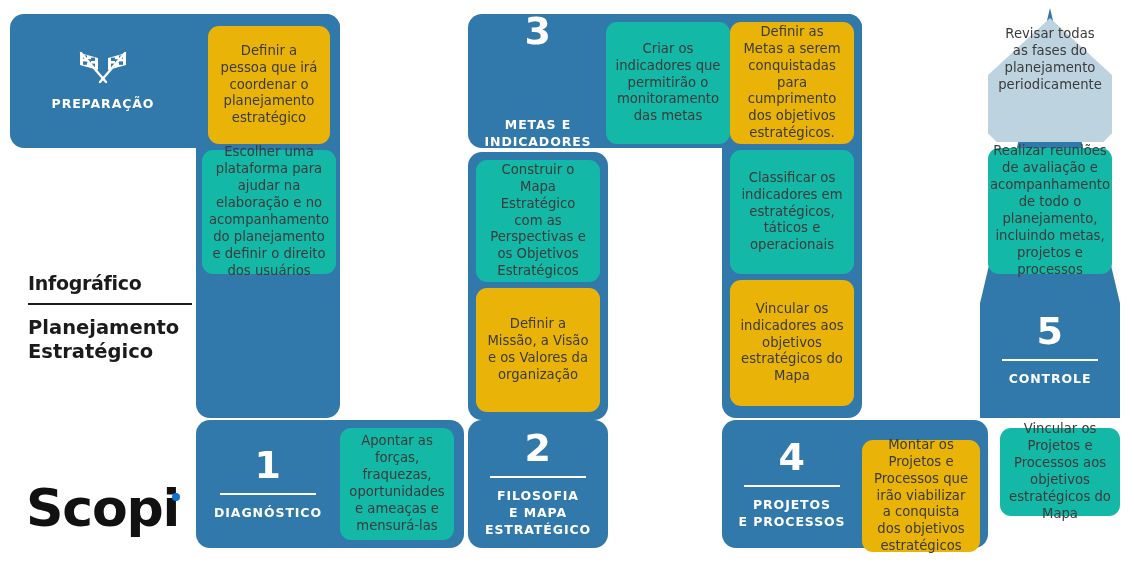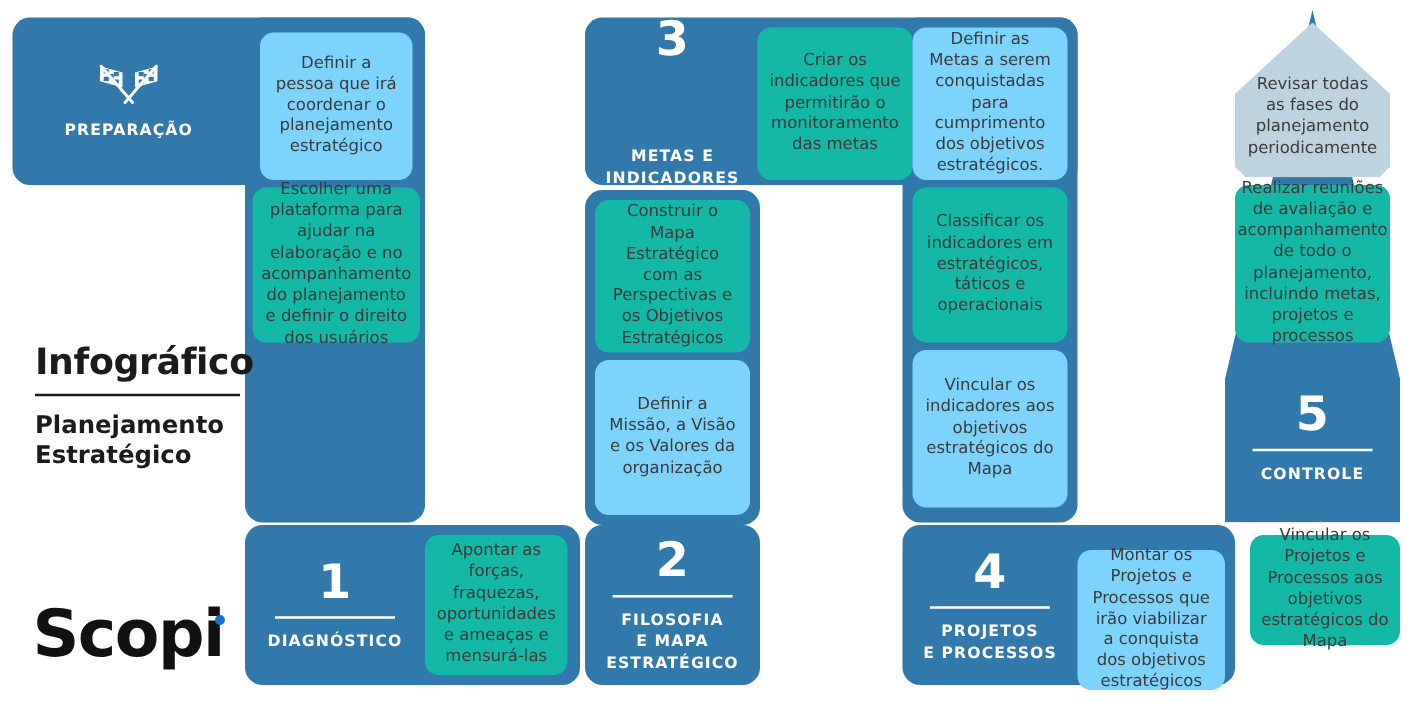--- a/index.html
+++ b/index.html
@@ -50,39 +50,39 @@
   .card {
     position: absolute;
     border-radius: 11px;
     display: flex; align-items: center; justify-content: center;
     text-align: center;
     color: #3b3b3b;
     font-size: 13.2px;
     line-height: 1.28;
     padding: 8px 9px;
   }
-  .card.dark  { background: #7dd3fc; }
+  .card.dark  { background: #eab308; }
   .card.light { background: #14b8a6; }
   .card.pent {
     border-radius: 0 0 11px 11px;
     background: transparent;
-    align-items: flex-end;
-    padding-bottom: 14px;
+    align-items: flex-start;
+    padding-bottom: 32px;
   }
   .card.pent .pent-bg {
     position: absolute; inset: 0;
     background: #bed3e0;
     clip-path: polygon(50% 0%, 100% 46%, 100% 93%, 93% 100%, 7% 100%, 0% 93%, 0% 46%);
   }
   .card.pent .pent-tx { position: relative; z-index: 2; }
 
   
   #brand { position: absolute; left: 28px; top: 272px; width: 200px; }
   #brand .b1 {
-    font-size: 29px; font-weight: bold; color: #1b1b1b; letter-spacing: -0.3px;
+    font-size: 19px; font-weight: bold; color: #1b1b1b; letter-spacing: -0.3px;
   }
   #brand .bline {
     width: 164px; height: 2px; background: #1b1b1b; margin: 9px 0 11px 0;
   }
   #brand .b2 {
     font-size: 19.5px; font-weight: bold; color: #1b1b1b; line-height: 1.22;
   }
   #logo {
     position: absolute; left: 26px; top: 482px;
     font-size: 52px; font-weight: bold; color: #111111;

